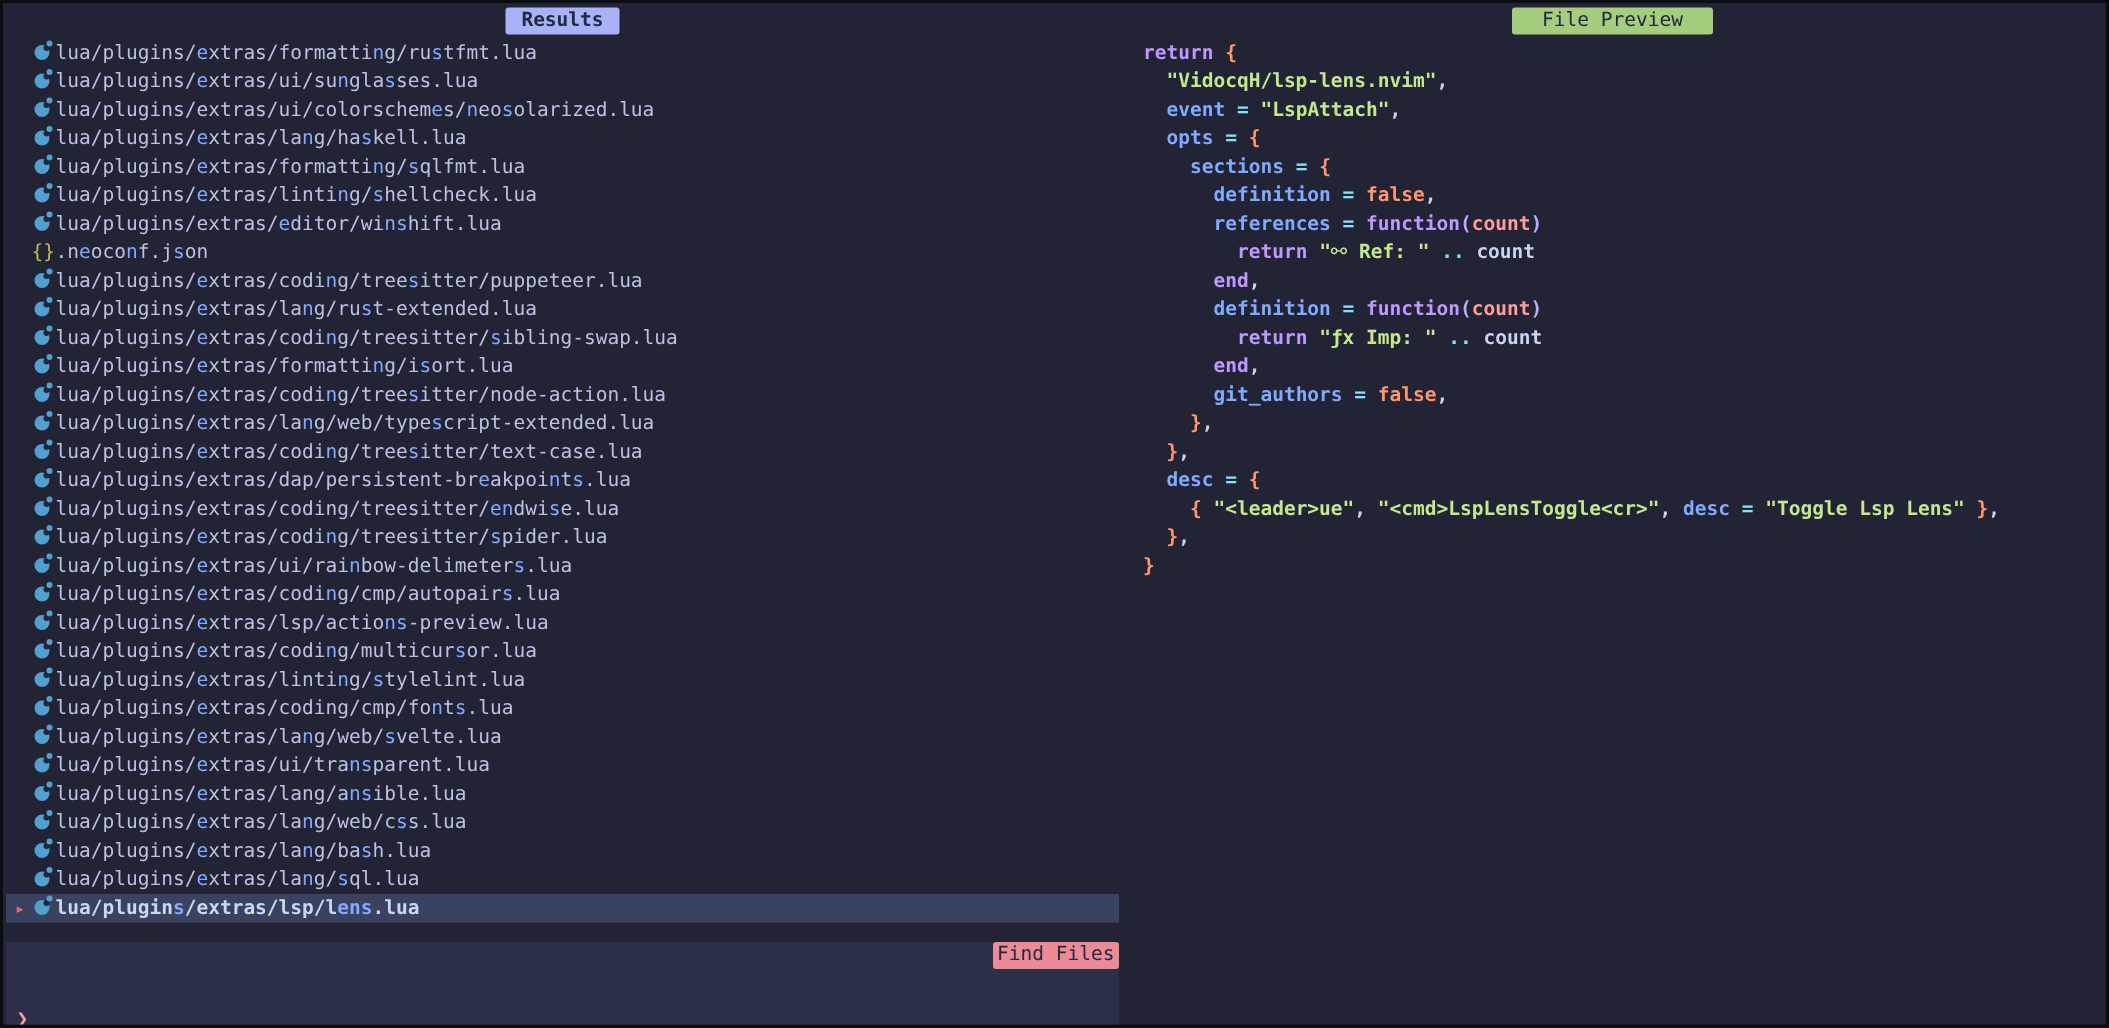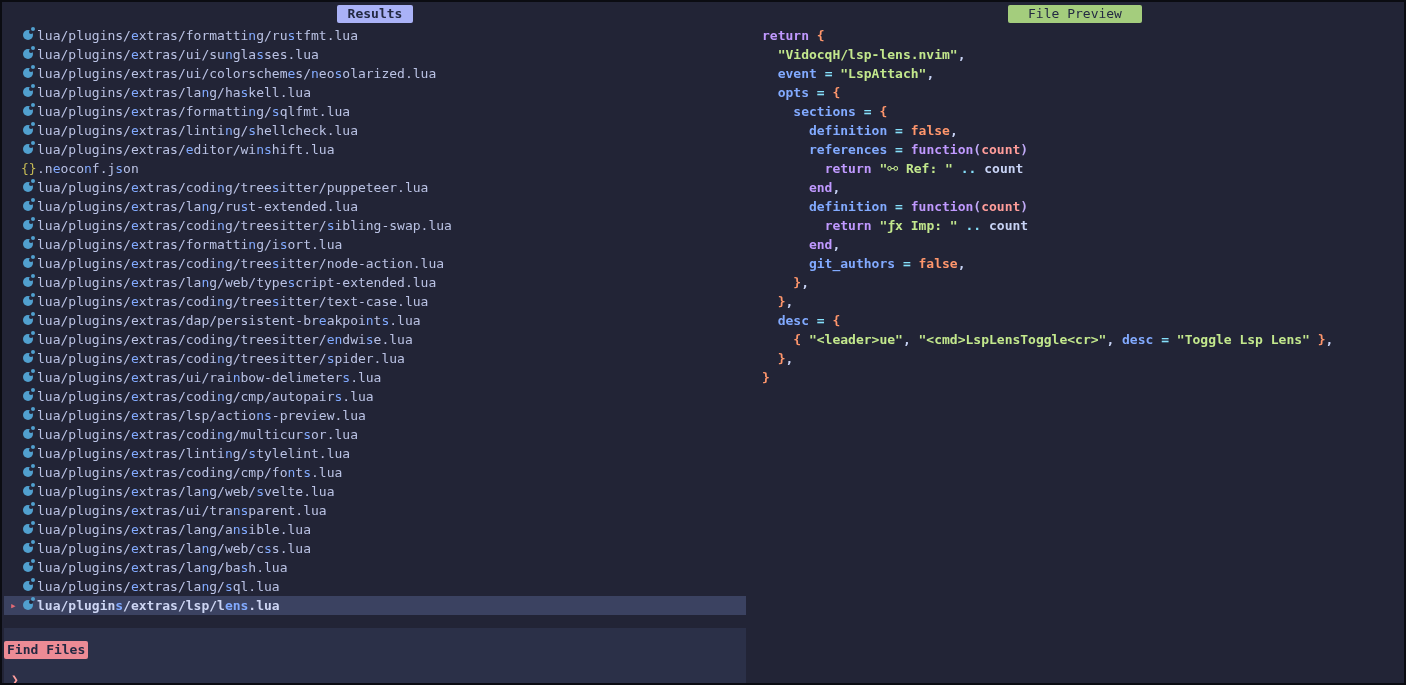--- a/index.html
+++ b/index.html
@@ -22,21 +22,21 @@
   .row{position:relative;height:19px;line-height:19px;padding-left:33px;white-space:pre;color:var(--textcol);}
   .row .m{color:var(--match);}
   .row.selected{background:var(--select);color:var(--selfg);font-weight:bold;}
   .sel-arrow{position:absolute;left:6px;top:0;color:var(--caret);font-weight:normal;font-size:11px;}
   .icon-lua{position:absolute;left:19px;top:4px;width:10px;height:10px;border-radius:50%;background:var(--luaicon);}
   .icon-lua::before{content:"";position:absolute;right:0px;top:0px;width:4px;height:4px;border-radius:50%;background:#232539;}
   .icon-lua::after{content:"";position:absolute;right:-2px;top:-3px;width:4px;height:4px;border-radius:50%;background:var(--luaicon);}
   .icon-json{position:absolute;left:17px;top:0;color:var(--jsonicon);font-weight:normal;}
   
   .prompt-win{position:absolute;left:2px;top:626px;width:742px;height:57px;background:var(--panel);}
-  .prompt-title{position:absolute;left:0;right:0;top:13px;display:flex;justify-content:flex-start;font-weight:bold;}
+  .prompt-title{position:absolute;left:0;right:0;top:0;display:flex;justify-content:flex-end;}
   .prompt-line{position:absolute;left:0;right:0;top:23px;height:19px;line-height:19px;white-space:pre;}
   .prompt-prefix{position:absolute;left:7px;color:var(--promptpfx);font-weight:bold;}
   
   .preview{position:absolute;left:744px;top:24px;right:0;font-weight:bold;}
   .code-line{height:19px;line-height:19px;padding-left:16px;white-space:pre;}
   .c-kw{color:var(--purple);}
   .c-id{color:var(--blue);}
   .c-str{color:var(--green);}
   .c-brace{color:var(--orange);}
   .c-bool{color:var(--orange);}

